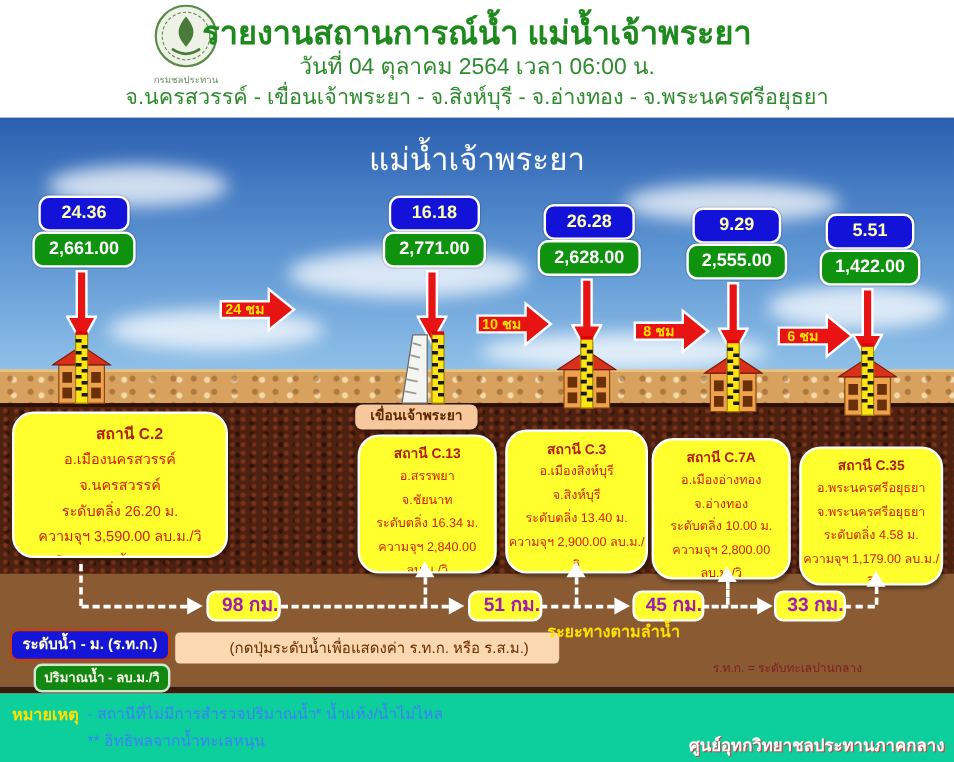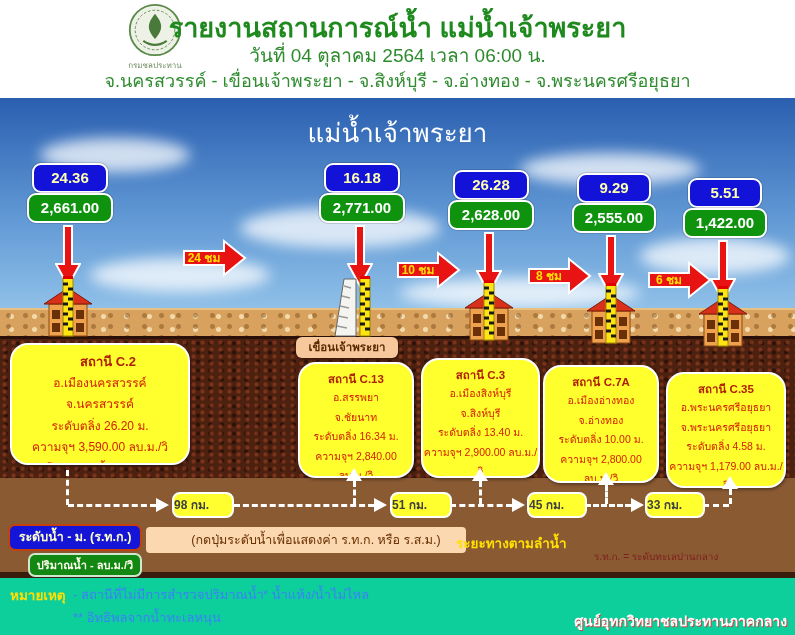--- a/index.html
+++ b/index.html
@@ -49,22 +49,22 @@
   
   .dam-label{background:#f6c89c;border-radius:6px;color:#5a2800;font-weight:bold;
              font-size:11.5px;text-align:center;line-height:21px;box-shadow:1px 1px 2px rgba(0,0,0,.4);}
   
   .hdash{border-top:3px dashed #fff;height:0;}
   .vdash{border-left:3px dashed #fff;width:0;}
   .ar-right{width:0;height:0;border-top:7px solid transparent;border-bottom:7px solid transparent;
             border-left:13px solid #fff;}
   .ar-up{width:0;height:0;border-left:8px solid transparent;border-right:8px solid transparent;
          border-bottom:13px solid #fff;}
-  .pill{background:#ffff30;border:2px solid #fff;border-radius:8px;color:#404040;
-        font-weight:bold;font-size:12px;text-align:left;line-height:22px;height:22px;}
+  .pill{background:#ffff30;border:2px solid #fff;border-radius:8px;color:#a21caf;
+        font-weight:bold;font-size:16px;text-align:right;line-height:22px;height:22px;}
   
   .lg-blue{background:#1515d8;border:2px solid #c2410c;border-radius:7px;color:#ffffcc;
            font-weight:bold;font-size:12.5px;text-align:center;line-height:23px;}
   .lg-green{background:#128812;border:2px solid #cfe8cf;border-radius:7px;color:#ffffee;
             font-weight:bold;font-size:11px;text-align:center;line-height:20px;}
   .note-box{background:#fbd8b0;border-radius:4px;color:#6b3000;font-size:12.5px;
             text-align:center;line-height:26px;}
   .dist-cap{color:#ffe000;font-weight:bold;font-size:13.5px;}
   .rtk{color:#7f1d1d;font-size:10px;}
   
@@ -275,21 +275,21 @@
   <div class="abs ar-up" style="left:472px;top:468px;"></div>
   <div class="abs vdash" style="left:479px;top:481px;height:23px;"></div>
   <div class="abs ar-up" style="left:598px;top:472px;"></div>
   <div class="abs vdash" style="left:605px;top:485px;height:19px;"></div>
   <div class="abs ar-up" style="left:722px;top:476px;"></div>
   <div class="abs vdash" style="left:729px;top:489px;height:15px;"></div>
 
   <div class="abs lg-blue" style="left:8px;top:524px;width:130px;height:23px;">ระดับน้ำ - ม. (ร.ท.ก.)</div>
   <div class="abs lg-green" style="left:28px;top:553px;width:110px;height:20px;">ปริมาณน้ำ - ลบ.ม./วิ</div>
   <div class="abs note-box" style="left:146px;top:527px;width:300px;height:26px;padding-left:20px;">(กดปุ่มระดับน้ำเพื่อแสดงค่า ร.ท.ก. หรือ ร.ส.ม.)</div>
-  <div class="abs dist-cap" style="left:456px;top:532px;">ระยะทางตามลำน้ำ</div>
+  <div class="abs dist-cap" style="left:456px;top:515px;">ระยะทางตามลำน้ำ</div>
   <div class="abs rtk" style="left:594px;top:549px;">ร.ท.ก. = ระดับทะเลปานกลาง</div>
 
   <div class="abs f-label" style="left:10px;top:584px;">หมายเหตุ</div>
   <div class="abs f-note" style="left:73px;top:584px;">- สถานีที่ไม่มีการสำรวจปริมาณน้ำ</div>
   <div class="abs f-note" style="left:263px;top:584px;">* น้ำแห้ง/น้ำไม่ไหล</div>
   <div class="abs f-note" style="left:73px;top:607px;">** อิทธิพลจากน้ำทะเลหนุน</div>
   <div class="abs f-note" style="left:263px;top:607px;margin-top:48px;">*** อิทธิพลจากฝาย/เขื่อนควบคุม</div>
   <div class="abs f-org" style="right:8px;top:610px;">ศูนย์อุทกวิทยาชลประทานภาคกลาง</div>
 
 </div>

